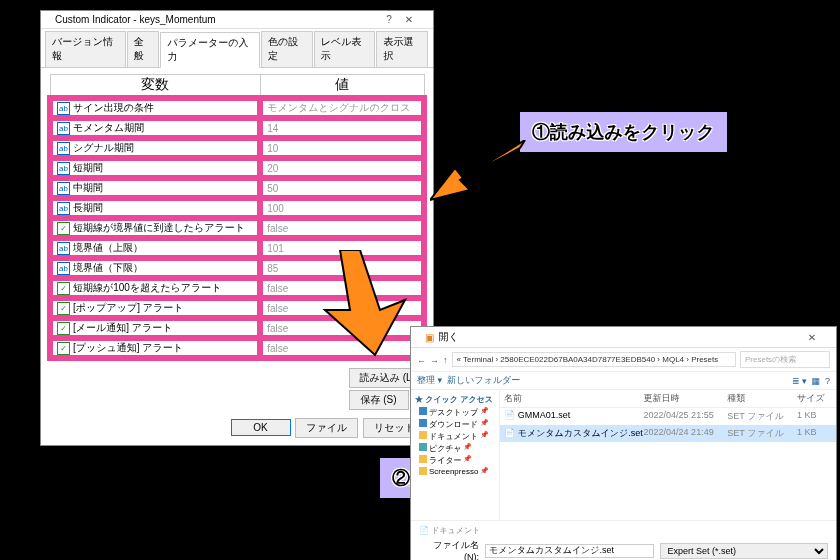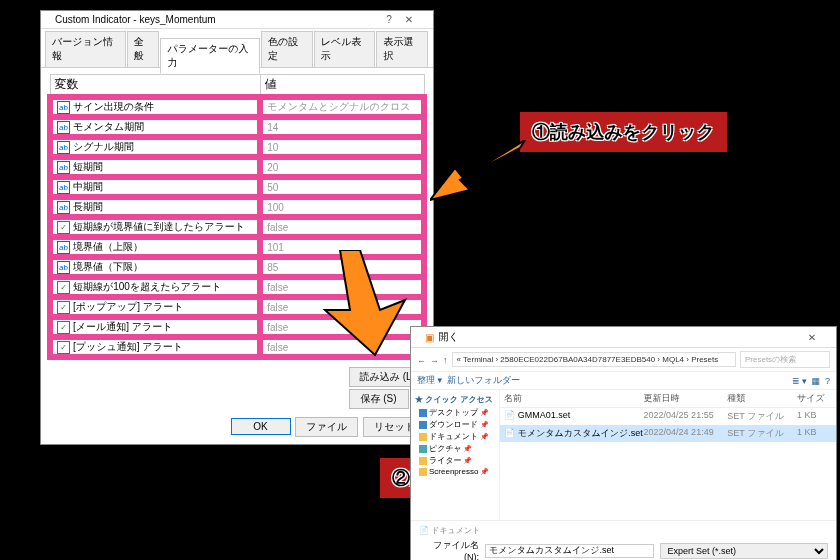--- a/index.html
+++ b/index.html
@@ -2,59 +2,59 @@
 <html><head>
 <meta charset="utf-8">
 <style>
 body{margin:0;background:#000;font-family:"MS PGothic",sans-serif;font-size:10px;position:relative;width:840px;height:560px;overflow:hidden}
 .dialog1{position:absolute;left:40px;top:10px;width:392px;background:#fff;border:1px solid #888}
 .titlebar{display:flex;align-items:center;padding:3px 14px;font-size:10px;border-bottom:1px solid #ddd}
 .titlebar .title{flex:1}
 .titlebar .tbtn{width:20px;text-align:center;color:#555;cursor:default}
 .tabs{display:flex;border-bottom:1px solid #ccc;font-size:10px;padding:2px 4px 0}
 .tab{padding:3px 6px;border:1px solid #ccc;border-bottom:0;margin-right:1px;background:#f0f0f0}
-.tab.active{background:#fff;border-bottom:1px solid #fff;position:relative;top:7px}
+.tab.active{background:#fff;border-bottom:1px solid #fff;position:relative;top:1px}
 .body1{padding:6px}
 .tbl{width:100%;border-collapse:collapse;border:1px solid #ccc}
-.tbl th{background:#fff;border:1px solid #ccc;text-align:left;padding:1px 4px;font-weight:normal;font-size:12px}
+.tbl th{background:#fff;border:1px solid #ccc;text-align:center;padding:1px 4px;font-weight:normal;font-size:14px}
 .tbl td{border:6px solid #ec4899;padding:0 4px;font-size:10px;height:14px}
 .icon{display:inline-block;width:11px;height:11px;font-size:8px;line-height:11px;text-align:center;margin-right:3px;border:1px solid;vertical-align:middle}
 .ic-b{border-color:#0066cc;color:#0066cc}
 .ic-g{border-color:#2b8a2b;color:#2b8a2b}
 .vcol{color:#999}
 .sidebtns{float:right;margin-top:6px}
 .sidebtns button,.botbtns button{font-size:10px;padding:2px 10px;margin:1px;min-width:60px;background:#efefef;border:1px solid #bbb}
 .botbtns{text-align:right;padding:6px;clear:both}
 .dialog2{position:absolute;left:410px;top:326px;width:425px;background:#fff;border:1px solid #888;font-size:9px}
 .d2top{display:flex;align-items:center;padding:3px 6px;gap:4px;border-bottom:1px solid #eee;font-size:9px;color:#555}
 .crumb{flex:1;border:1px solid #ddd;padding:2px 4px;font-size:8px;color:#333;white-space:nowrap;overflow:hidden}
 .srch{width:80px;border:1px solid #ddd;padding:2px 4px;font-size:8px;color:#aaa}
 .d2bar{display:flex;align-items:center;padding:2px 6px;font-size:9px;color:#2a6496;border-bottom:1px solid #eee}
 .d2main{display:flex;height:130px}
 .sbar{width:80px;border-right:1px solid #eee;padding:4px;font-size:8px}
 .sbar .qa{color:#2a6496;font-weight:bold;margin-bottom:2px}
-.sbar .itm{margin:1px 0 1px 4px;display:flex;align-items:center;gap:2px}
+.sbar .itm{margin:1px 0 1px 4px;display:flex;align-items:flex-start;gap:2px}
 .sq{display:inline-block;width:8px;height:8px}
 .files{flex:1;font-size:9px}
 .fh{display:flex;border-bottom:1px solid #eee;color:#555;padding:2px 4px}
 .fh span:nth-child(1){flex:2}
 .fh span:nth-child(2){flex:1.2}
 .fh span:nth-child(3){flex:1}
 .fh span:nth-child(4){flex:0.5}
 .fr{display:flex;padding:2px 4px}
 .fr span:nth-child(1){flex:2}
 .fr span:nth-child(2){flex:1.2;color:#888}
 .fr span:nth-child(3){flex:1;color:#888}
 .fr span:nth-child(4){flex:0.5;color:#888;}
 .fr.sel{background:#cfe6ff}
 .d2bot{padding:4px 8px;border-top:1px solid #eee}
 .fldrow{display:flex;align-items:center;gap:6px;margin:3px 0;font-size:9px}
 .fldrow input,.fldrow select{flex:1;font-size:9px;padding:1px 3px;border:1px solid #ccc}
 .fldrow .lbl{width:60px;text-align:right}
-.callout{position:absolute;background:#b91c1c;color:#000;font-weight:bold;padding:8px 12px;font-size:18px;font-family:Meiryo,sans-serif;text-shadow:1px 1px 0 #fff,-1px -1px 0 #fff,1px -1px 0 #fff,-1px 1px 0 #fff}
+.callout{position:absolute;background:#c4b5fd;color:#000;font-weight:bold;padding:8px 12px;font-size:18px;font-family:Meiryo,sans-serif;text-shadow:1px 1px 0 #fff,-1px -1px 0 #fff,1px -1px 0 #fff,-1px 1px 0 #fff}
 .c1{left:520px;top:112px}
 .c2{left:380px;top:458px}
 .arrow{position:absolute}
 </style>
 </head>
 <body>
 
 <div class="dialog1">
   <div class="titlebar">
     <span class="title">Custom Indicator - keys_Momentum</span>

